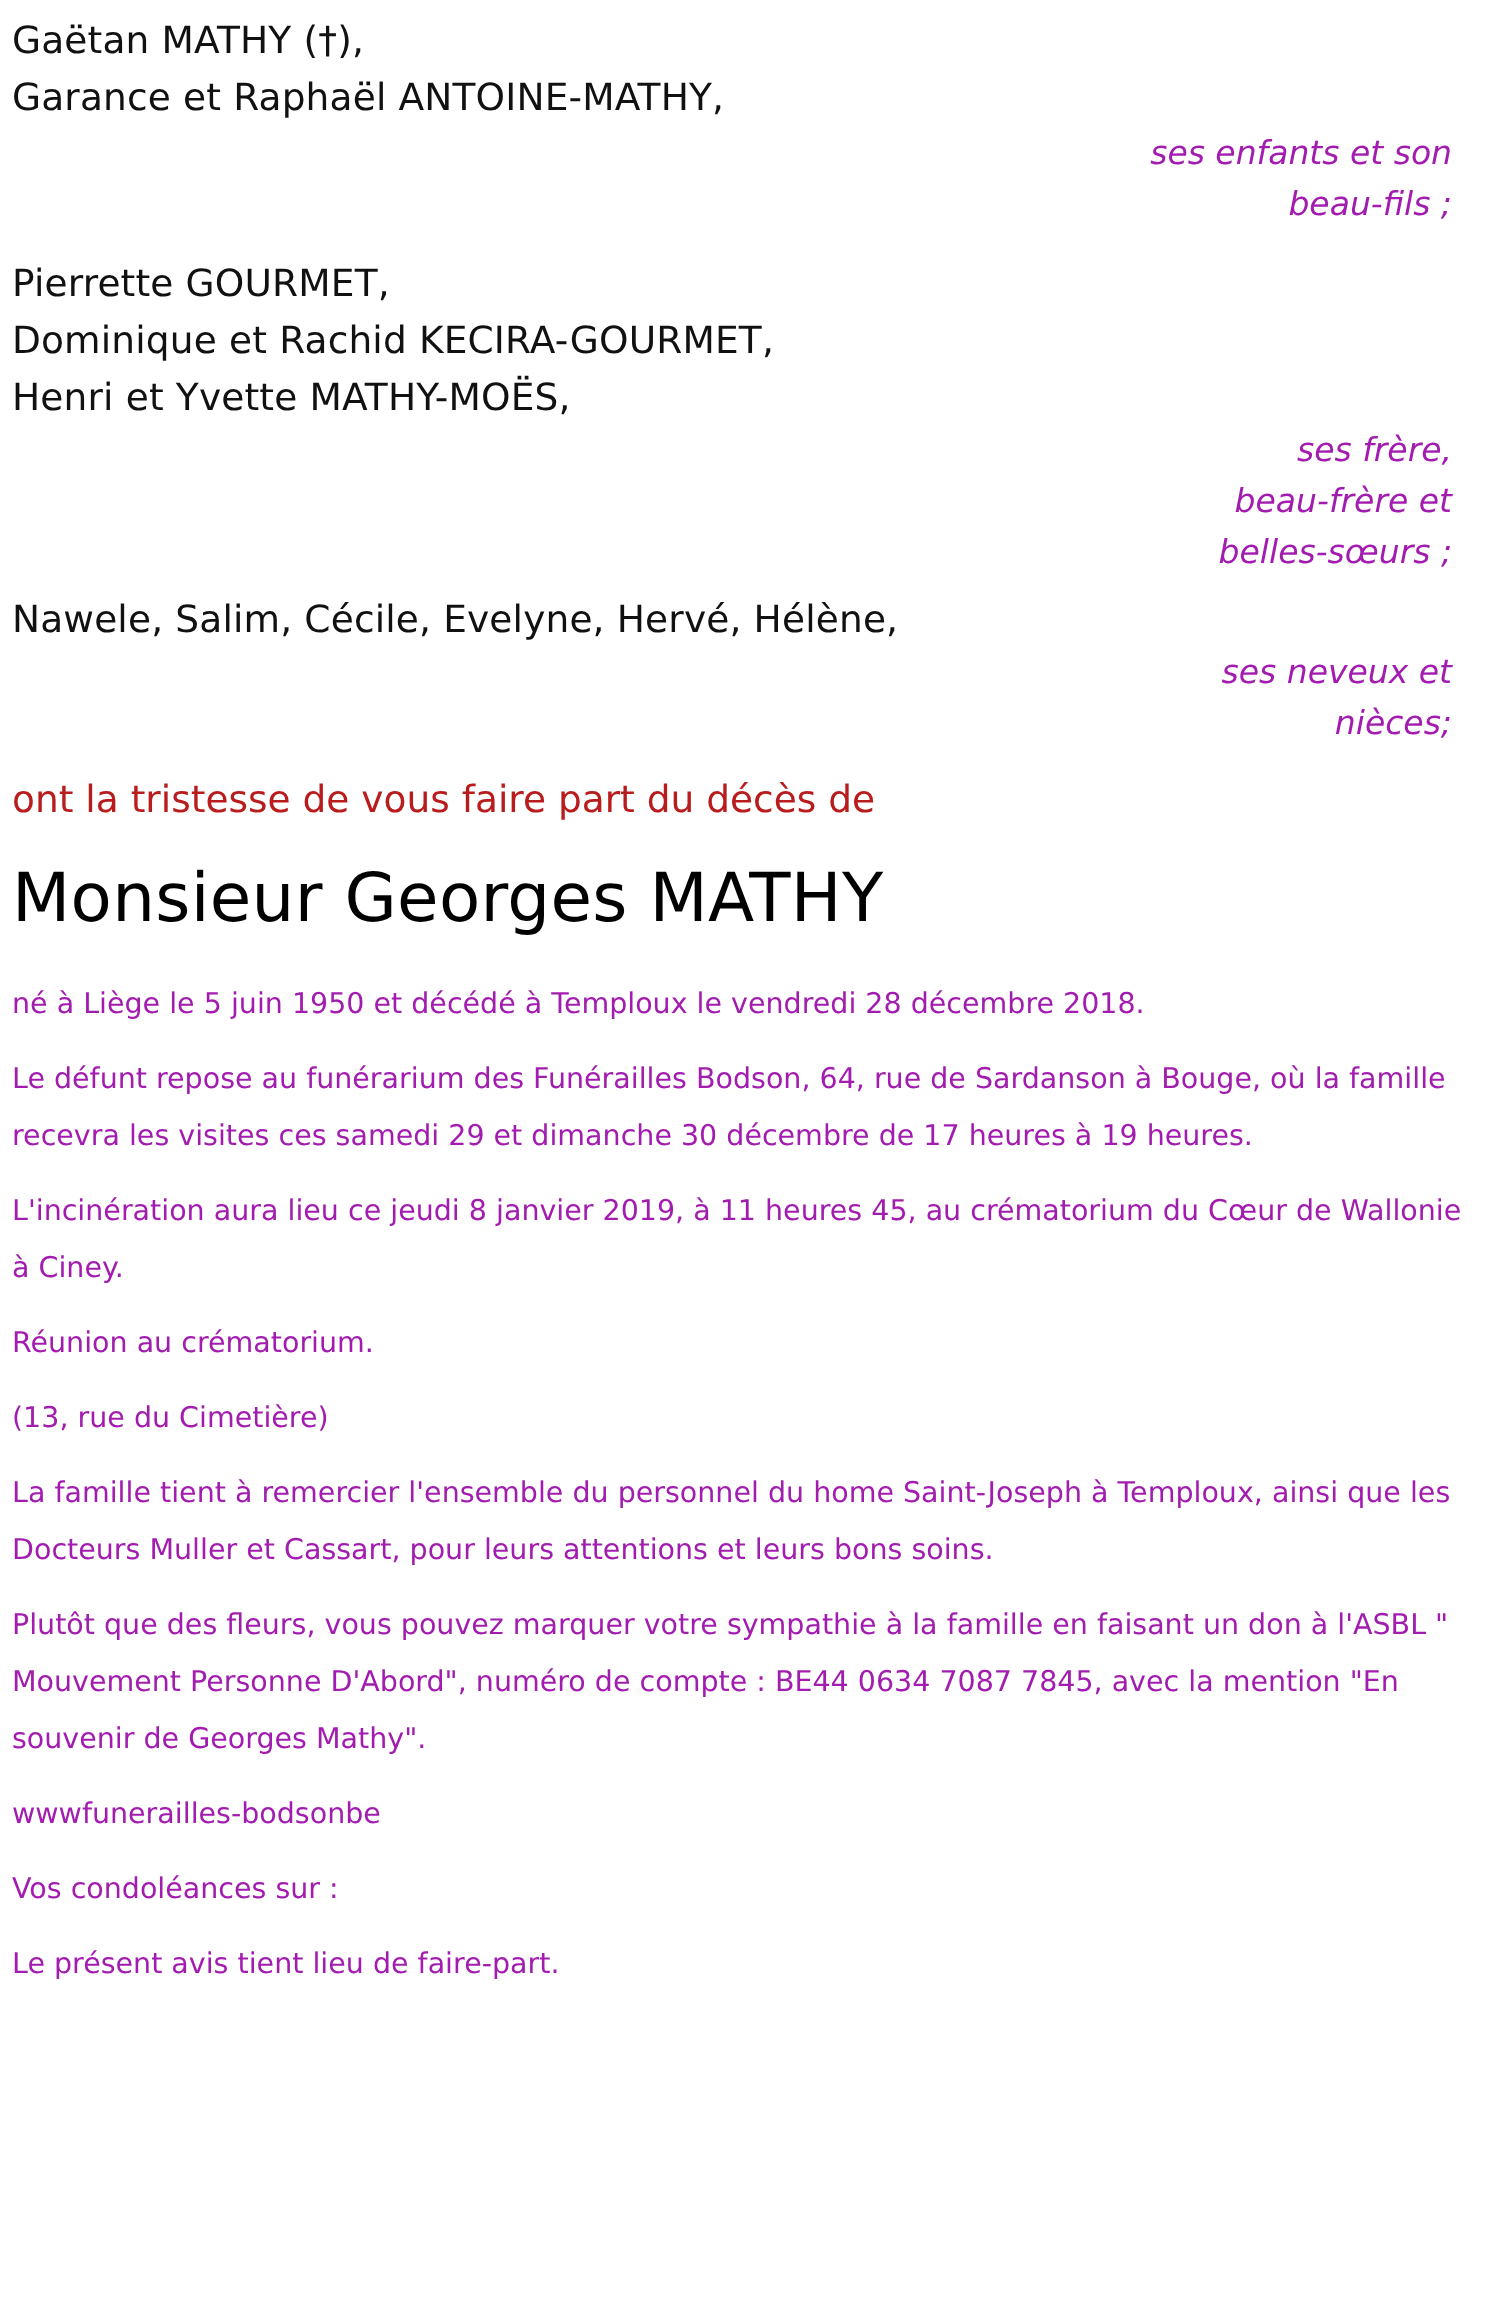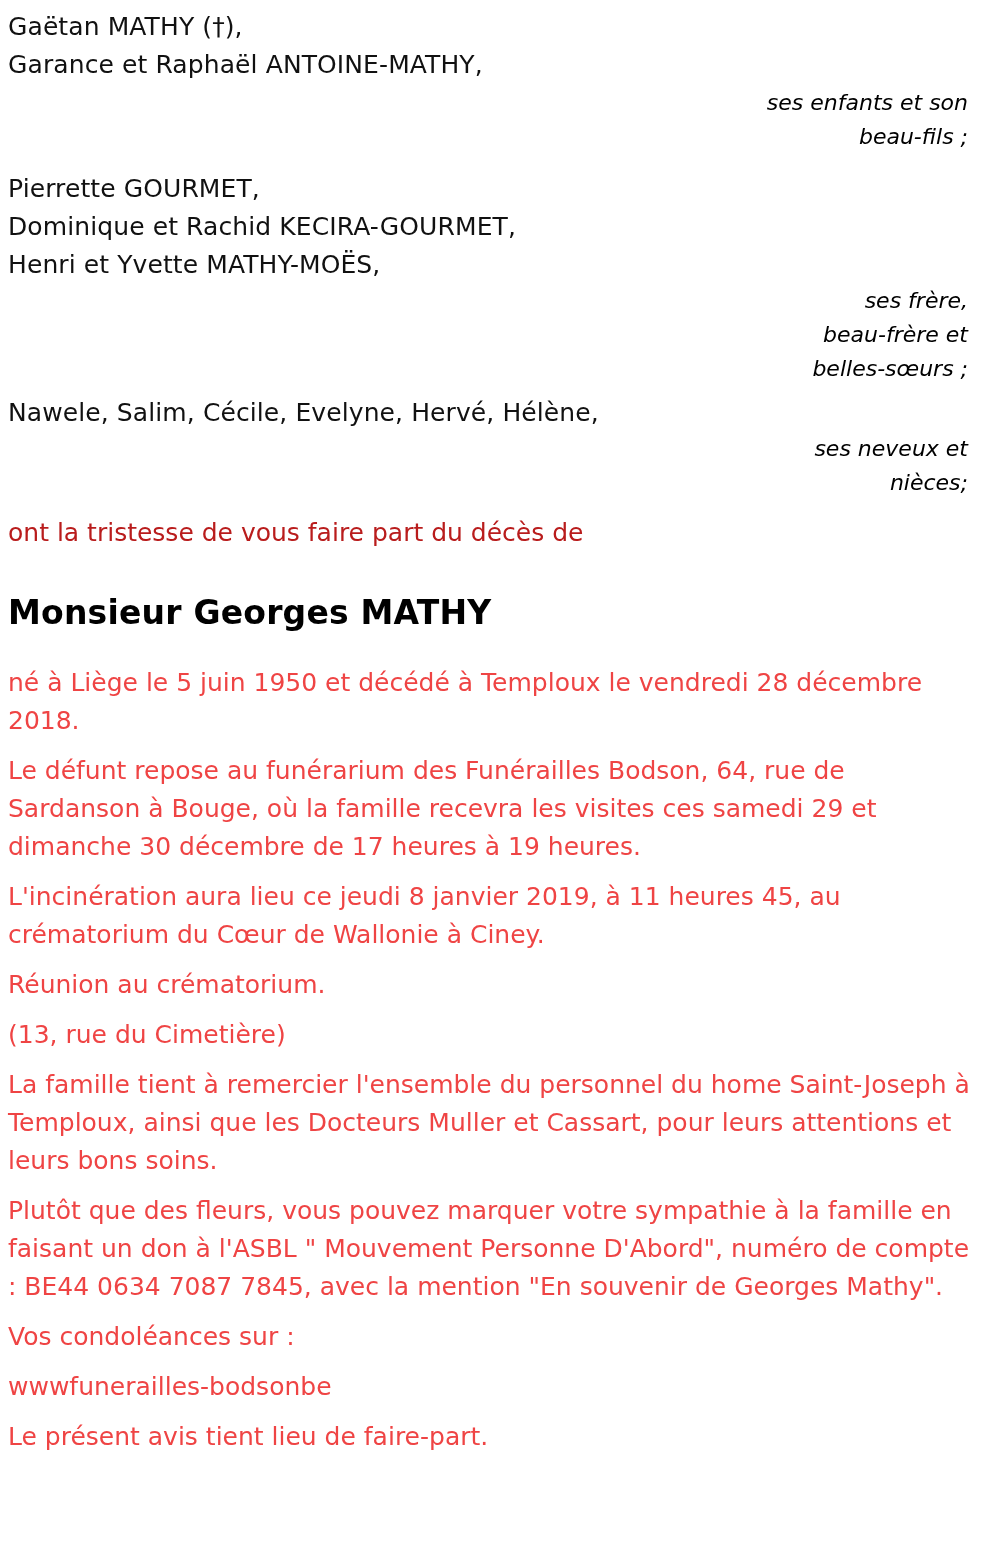--- a/index.html
+++ b/index.html
@@ -40,57 +40,57 @@
     letter-spacing: 0.1px;
     color: #111111;
     white-space: pre-line;
   }
   .rel-label {
     display: block;
     font-size: 22px;
     line-height: 34px;
     font-style: italic;
     text-align: right;
-    color: #000000;
+    color: #a21caf;
     white-space: pre-line;
     padding-right: 8px;
   }
   .rel-label.shift-a { margin-top: 2px; }
 
   .spacer-8  { height: 8px; }
   .spacer-14 { height: 14px; }
 
   
   .intro-line {
     font-size: 25px;
     line-height: 38px;
     padding: 0 8px 0 8px;
     color: #b91c1c;
   }
 
   
   .deceased-name {
-    font-size: 33px;
-    font-weight: bold;
+    font-size: 45px;
+    font-weight: normal;
     line-height: 42px;
     padding: 0 8px;
-    margin-top: 40px;
+    margin-top: 26px;
     letter-spacing: 0.2px;
     color: #000000;
   }
 
   
   .body-block {
     padding: 0 20px 0 8px;
     margin-top: 30px;
   }
   .body-par {
-    font-size: 25px;
+    font-size: 19px;
     line-height: 38px;
-    color: #ef4444;
+    color: #a21caf;
     margin: 0 0 12px 0;
     max-width: 970px;
   }
   .body-par:last-child { margin-bottom: 16px; }
 </style>
 </head>
 <body>
 
 <div class="page">
 
@@ -134,18 +134,18 @@
   <div class="deceased-name">Monsieur Georges MATHY</div>
 
   <div class="body-block">
     <p class="body-par">né à Liège le 5 juin 1950 et décédé à Temploux le vendredi 28 décembre 2018.</p>
     <p class="body-par">Le défunt repose au funérarium des Funérailles Bodson, 64, rue de Sardanson à Bouge, où la famille recevra les visites ces samedi 29 et dimanche 30 décembre de 17 heures à 19 heures.</p>
     <p class="body-par">L'incinération aura lieu ce jeudi 8 janvier 2019, à 11 heures 45, au crématorium du Cœur de Wallonie à Ciney.</p>
     <p class="body-par">Réunion au crématorium.</p>
     <p class="body-par">(13, rue du Cimetière)</p>
     <p class="body-par">La famille tient à remercier l'ensemble du personnel du home Saint-Joseph à Temploux, ainsi que les Docteurs Muller et Cassart, pour leurs attentions et leurs bons soins.</p>
     <p class="body-par">Plutôt que des fleurs, vous pouvez marquer votre sympathie à la famille en faisant un don à l'ASBL " Mouvement Personne D'Abord", numéro de compte : BE44 0634 7087 7845, avec la mention "En souvenir de Georges Mathy".</p>
+    <p class="body-par">wwwfunerailles-bodsonbe</p>
     <p class="body-par">Vos condoléances sur :</p>
-    <p class="body-par">wwwfunerailles-bodsonbe</p>
     <p class="body-par">Le présent avis tient lieu de faire-part.</p>
   </div>
 
 </div>
 
 </body></html>

